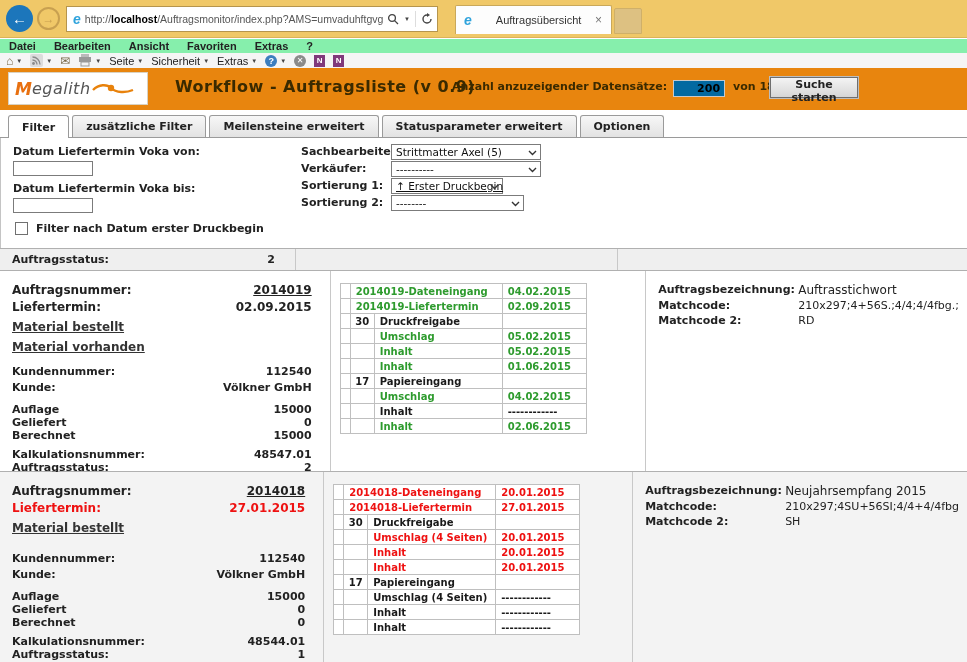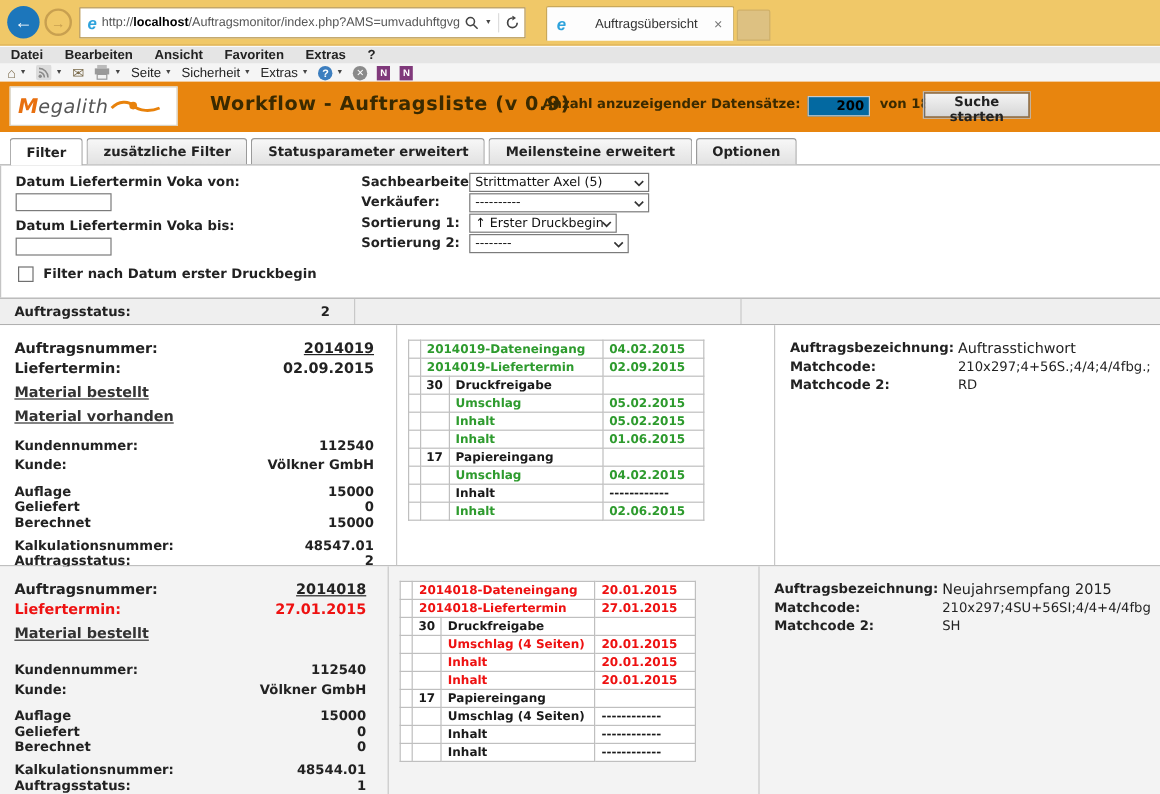--- a/index.html
+++ b/index.html
@@ -22,21 +22,21 @@
   .url-text b { color:#000; }
   .abar-icons { display:flex; align-items:center; gap:5px; margin-left:4px; color:#444; }
   .sep-v { width:1px; height:16px; background:#ddd; }
   .tab { position:absolute; left:455px; top:5px; width:157px; height:29px; background:#fdfdfd;
     border:1px solid #c9a85a; border-bottom:none; display:flex; align-items:center; padding:0 6px;
     border-radius:2px 2px 0 0; }
   .tab-title { font-size:11px; color:#333; flex:1; margin-left:20px; white-space:nowrap; overflow:hidden; }
   .tab-close { color:#777; font-size:12px; padding:0 3px; }
   .newtab { position:absolute; left:614px; top:8px; width:28px; height:26px; background:#ddc182;
     border:1px solid #cfb069; border-radius:2px 2px 0 0; }
-  .menubar { position:absolute; left:0; top:39px; width:967px; height:14px; background:#e5e5e5;
+  .menubar { position:absolute; left:0; top:39px; width:967px; height:14px; background:#86efac;
     display:flex; align-items:center; font-family:"Liberation Sans", sans-serif; }
   .menu-item { font-size:11px; color:#222; padding:0 9px; font-weight:bold; }
   .commandbar { position:absolute; left:0; top:53px; width:967px; height:15px; background:#f5f5f5;
     display:flex; align-items:center; font-family:"Liberation Sans", sans-serif; padding-left:6px; }
   .cmd-item { display:flex; align-items:center; font-size:11px; color:#222; margin-right:8px; gap:3px; }
   .caret { font-size:6px; color:#444; }
   .glyph { font-size:12px; color:#7a6a4a; }
   .ico-help { width:12px; height:12px; border-radius:50%; background:#3c7ebf; color:#fff; font-size:9px;
     font-weight:bold; display:inline-flex; align-items:center; justify-content:center; }
   .ico-block { width:12px; height:12px; border-radius:50%; background:#8a8a8a; color:#fff; font-size:8px;
@@ -79,21 +79,21 @@
   .fp-left { position:absolute; left:12px; top:7px; }
   .fp-left .f-input { display:block; margin:3px 0 6px 0; }
   .f-check-row { position:absolute; left:14px; top:84px; display:flex; align-items:center; gap:8px; }
   .f-checkbox { width:13px; height:13px; border:1px solid #707070; background:#fff; }
   .fp-right { position:absolute; left:300px; top:5px; }
   .sel-row { display:flex; align-items:center; height:17px; }
   .sel-lbl { width:90px; font-size:11px; font-weight:bold; color:#222; }
   .selbox { position:relative; height:16px; border:1px solid #7b7b7b; background:#fff;
     font-size:10.5px; color:#111; padding:1px 18px 0 4px; white-space:nowrap; }
   .selbox svg { position:absolute; right:3px; top:5px; }
-  .w150 { width:150px; } .w123 { width:123px; } .w133 { width:133px; }
+  .w150 { width:150px; } .w123 { width:112px;text-decoration:underline; } .w133 { width:133px; }
 
   
   .statusrow { position:absolute; left:0; top:248px; width:967px; height:23px; background:#efefef;
     border-top:1px solid #b0b0b0; border-bottom:1px solid #b0b0b0; display:flex; }
   .statusrow .cell1 { width:296px; border-right:1px solid #c8c8c8; display:flex; align-items:center;
     justify-content:space-between; padding:0 20px 0 12px; }
   .statusrow .cell2 { width:322px; border-right:1px solid #c8c8c8; }
   .statusrow .cell3 { flex:1; }
   .st-lbl, .st-val { font-size:11px; font-weight:bold; color:#222; }
 
@@ -244,22 +244,22 @@
       <span class="records-label">Anzahl anzuzeigender Datensätze:</span>
       <input class="records-input" value="200" style="">
       <span class="records-of">von 18</span>
     </div>
     <button class="search-btn">Suche starten</button>
   </div>
 
   <div class="apptabs">
     <div class="atab active">Filter</div>
     <div class="atab">zusätzliche Filter</div>
+    <div class="atab">Meilensteine erweitert</div>
     <div class="atab">Statusparameter erweitert</div>
-    <div class="atab">Meilensteine erweitert</div>
     <div class="atab">Optionen</div>
   </div>
 
   <div class="filterpanel">
     <div class="fp-left">
       <div class="f-label">Datum Liefertermin Voka von:</div>
       <input class="f-input" value="" style="">
       <div class="f-label">Datum Liefertermin Voka bis:</div>
       <input class="f-input" value="" style="">
     </div>

